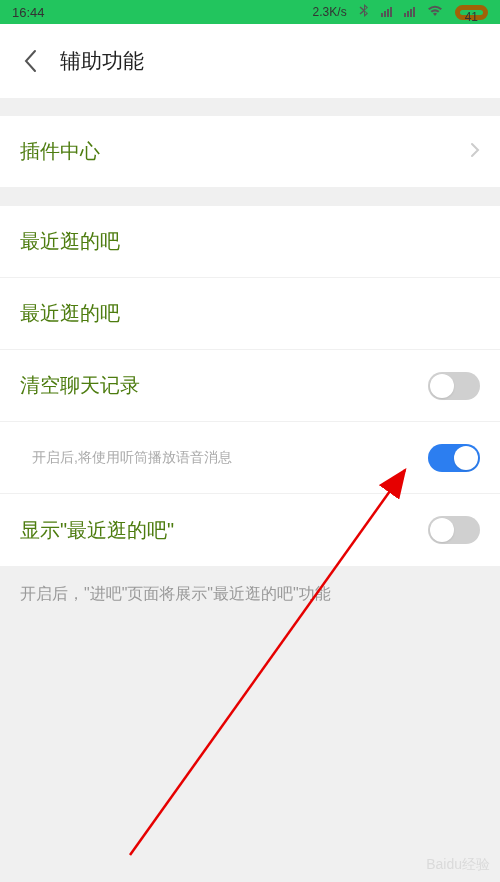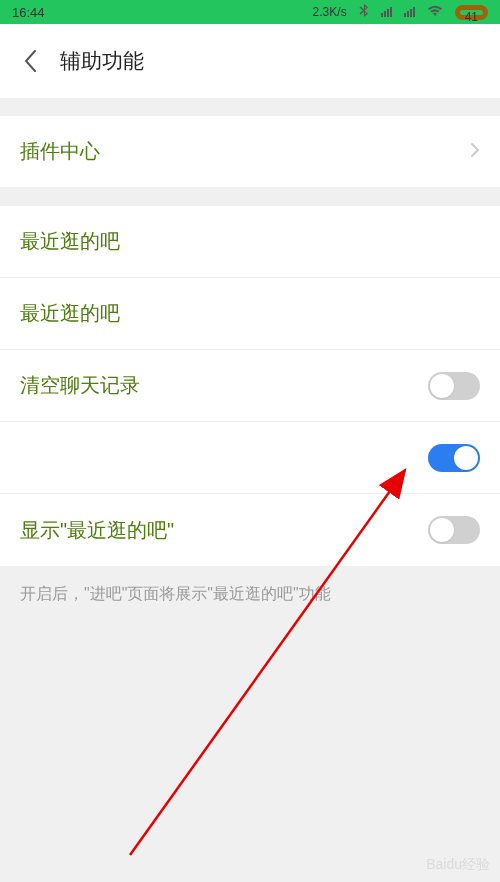--- a/index.html
+++ b/index.html
@@ -189,20 +189,21 @@
 </div>
 
 <div class="list-item">
   <span class="item-label">清空聊天记录</span>
   <div class="toggle off">
     <div class="toggle-knob"></div>
   </div>
 </div>
 
 <div class="list-item">
+  <span class="item-desc">开启后,将使用听筒播放语音消息</span>
   <div class="toggle on">
     <div class="toggle-knob"></div>
   </div>
 </div>
 
 <div class="list-item" style="border-bottom:none;">
   <span class="item-label">显示"最近逛的吧"</span>
   <div class="toggle off">
     <div class="toggle-knob"></div>
   </div>

